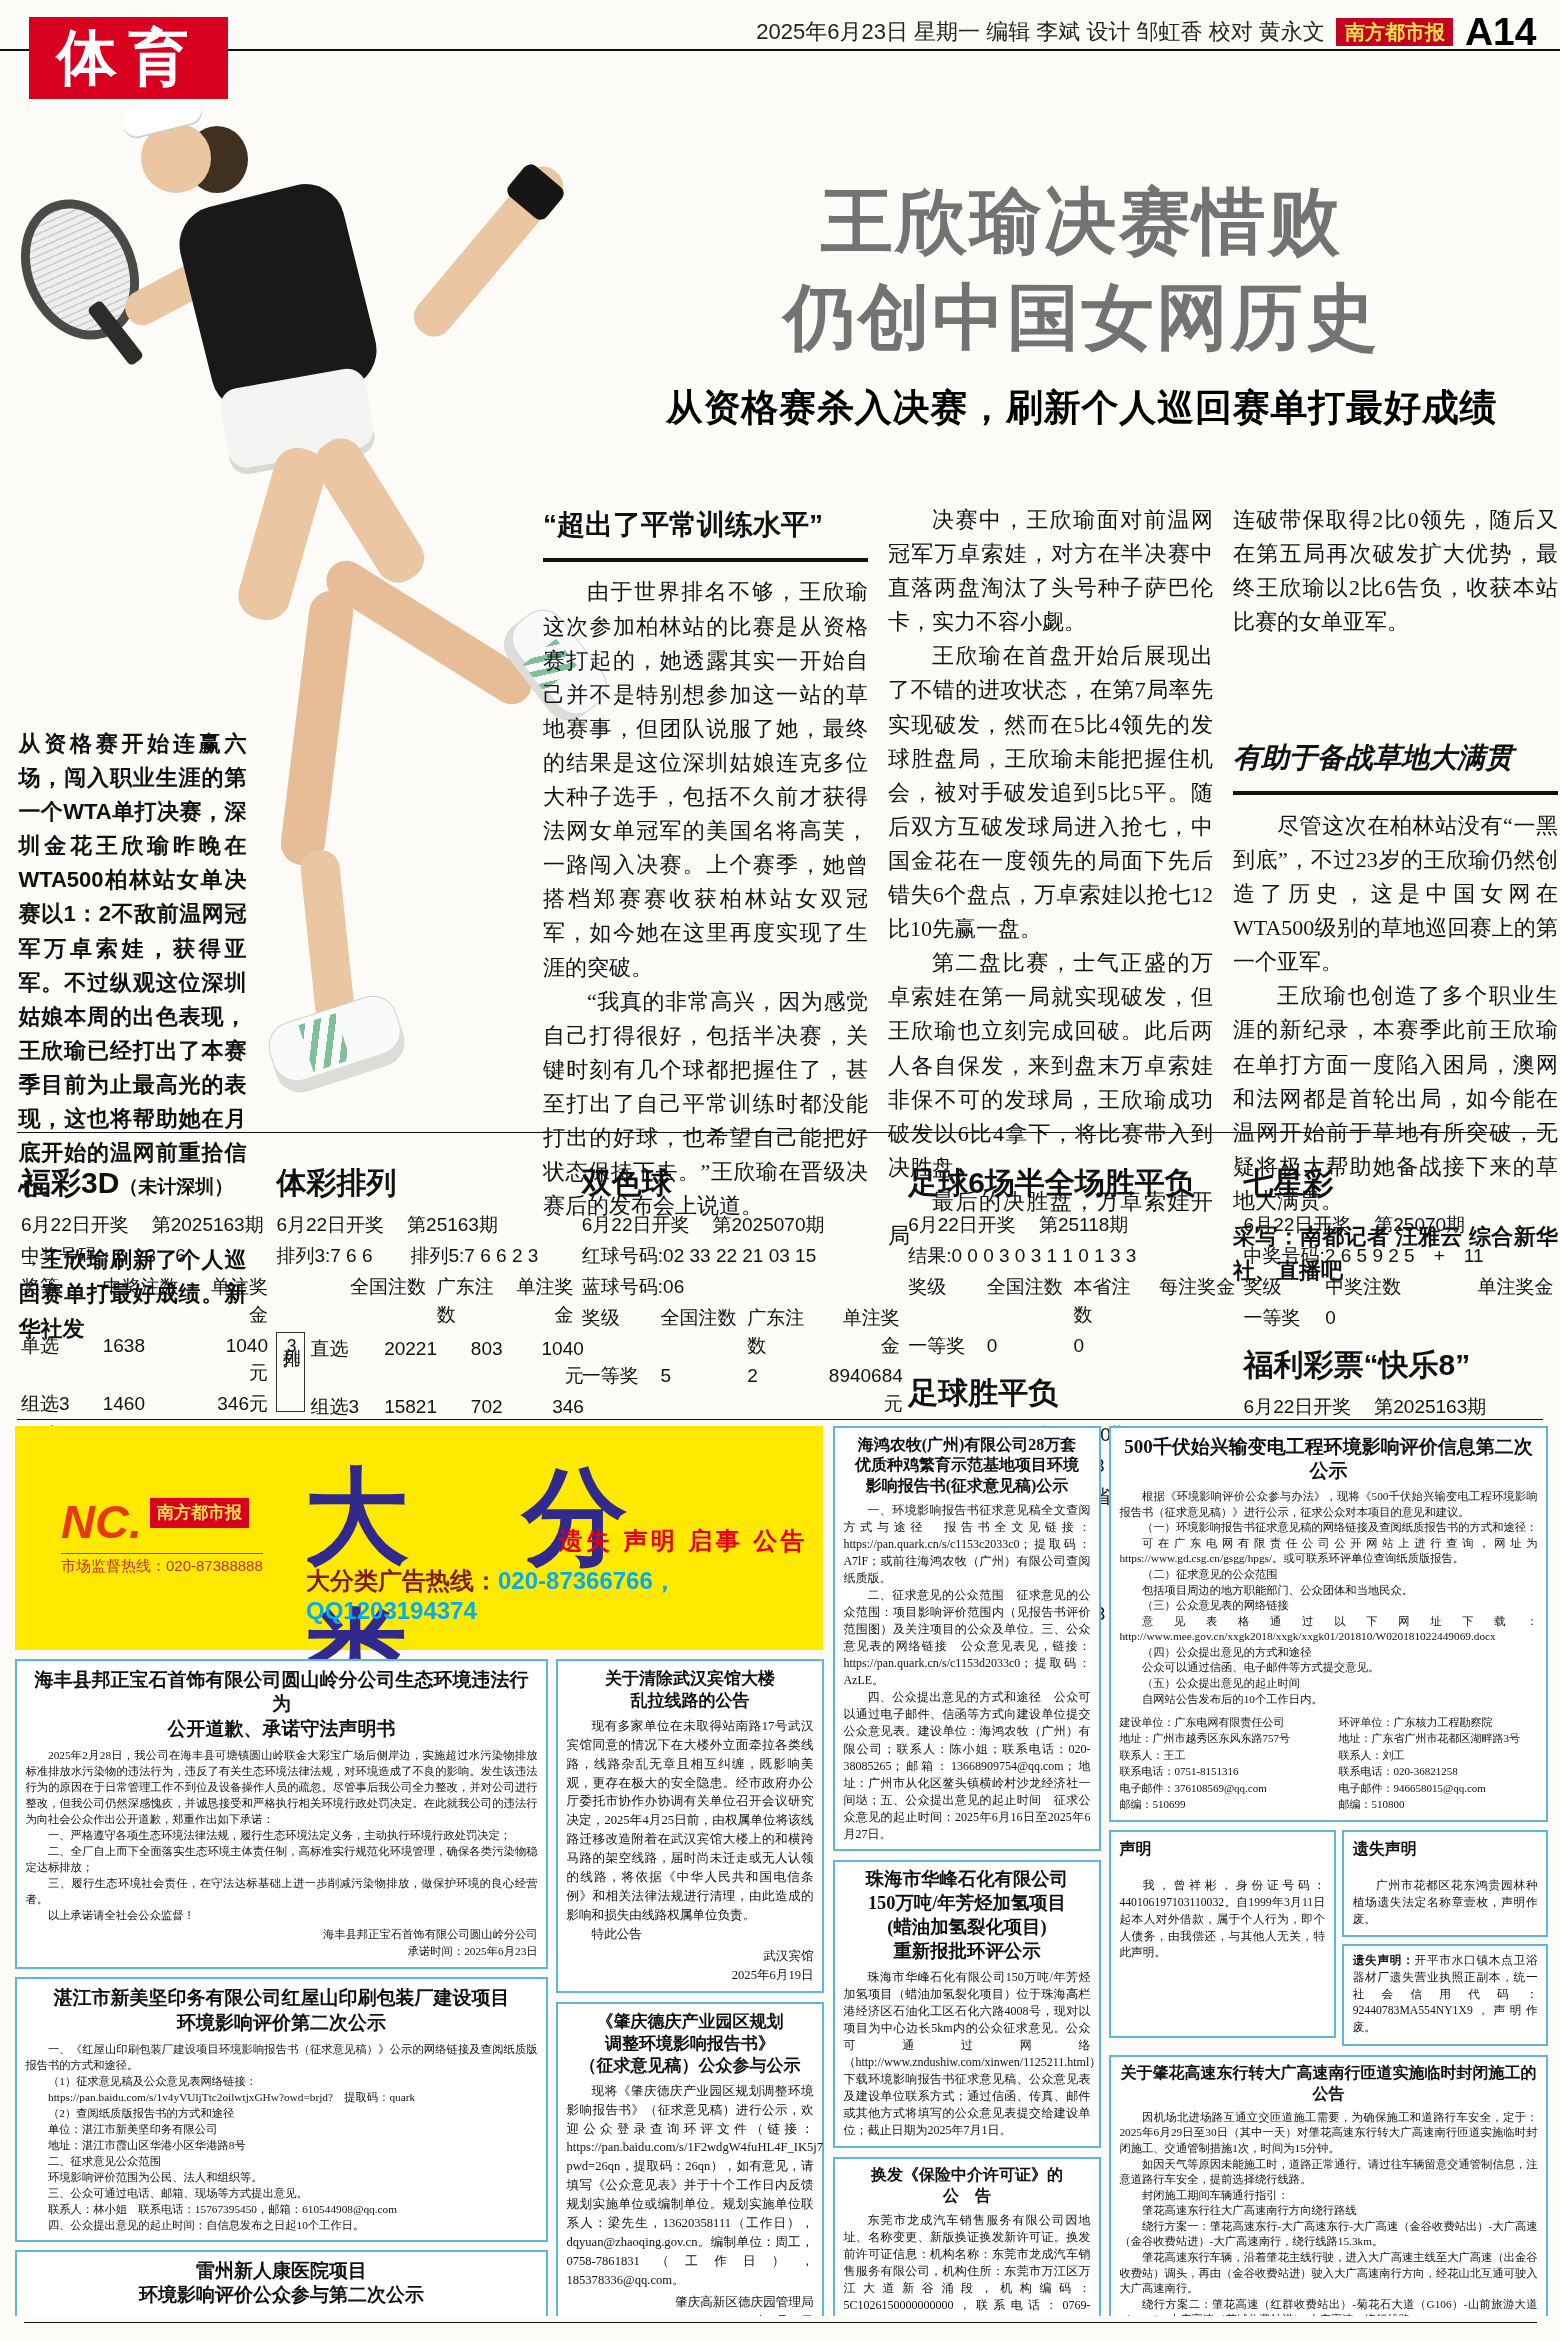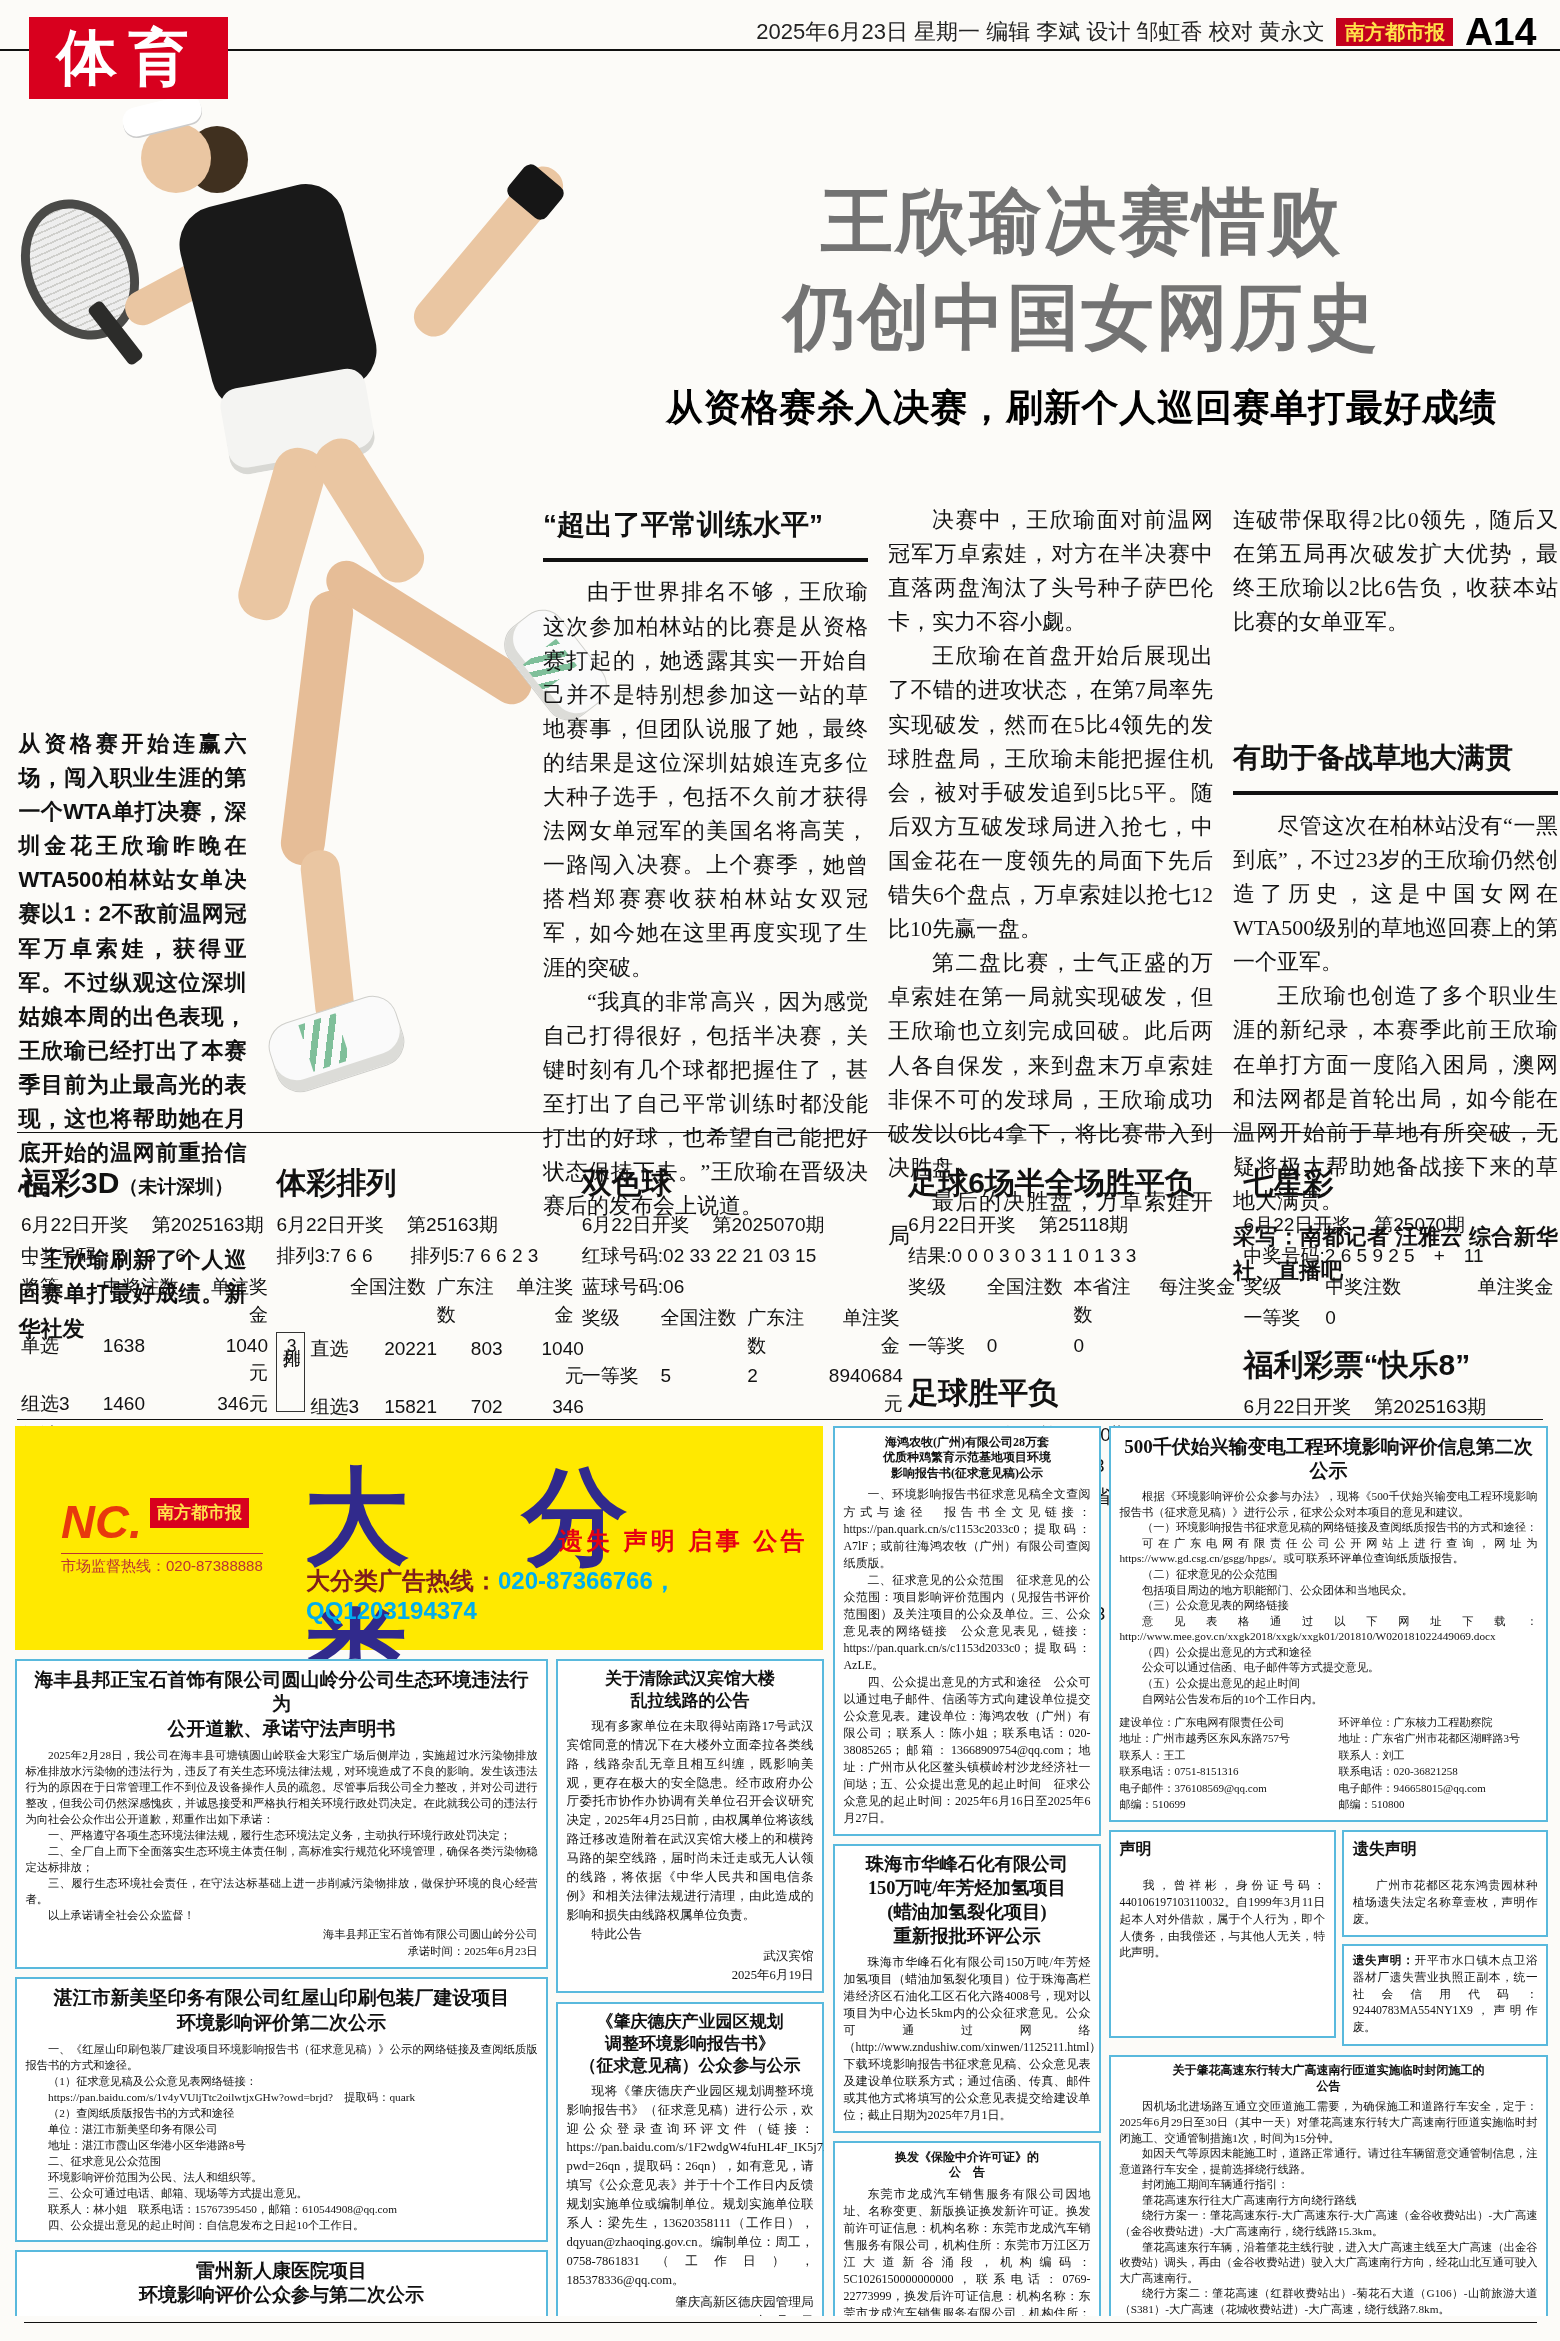--- a/index.html
+++ b/index.html
@@ -55,21 +55,21 @@
     font-weight:600;text-align:justify;}
   .intro .cap{margin-top:39px;font-weight:bold;}
 
   
   .article{position:absolute;left:543px;top:503px;width:1015px;display:flex;gap:20px;z-index:2;}
   .acol{width:325px;font-size:22px;line-height:1.55;text-align:justify;}
   .acol p{margin:0;text-indent:2em;}
   .subhead{font-size:28px;font-weight:800;border-bottom:4.2px solid #111;padding-bottom:11.7px;margin-bottom:13.4px;
     font-family:"Liberation Sans","DejaVu Sans",sans-serif;}
   .subhead2{font-size:28px;font-weight:800;border-bottom:4.2px solid #111;padding-bottom:11.7px;margin:97px 0 13.4px 0;
-    font-family:"Liberation Sans","DejaVu Sans",sans-serif;}
+    font-family:"Liberation Sans","DejaVu Sans",sans-serif;font-style:italic;}
   .byline{font-weight:bold;margin-top:1.7px;font-family:"Liberation Sans","DejaVu Sans",sans-serif;}
 
   .rule-mid1{position:absolute;left:17px;right:17px;top:1132px;border-top:1.7px solid #111;}
   .rule-mid2{position:absolute;left:17px;right:17px;top:1419px;border-top:1.7px solid #111;}
   .rule-bottom{position:absolute;left:23.5px;right:23.5px;top:2322px;border-top:1.7px solid #111;}
 
   
   .lottery{position:absolute;left:21px;top:1161px;width:1524px;display:grid;
     grid-template-columns:247px 297px 318px 327px 310px;column-gap:8.4px;z-index:2;}
   .lblk{font-size:19px;line-height:1.45;}
@@ -108,21 +108,21 @@
   .ccol{position:absolute;overflow:hidden;}
   .colA{left:0;top:233px;width:533px;height:657px;}
   .colB{left:541px;top:233px;width:268px;height:657px;}
   .colC{left:818px;top:0;width:268px;height:890px;}
   .colD{left:1094px;top:0;width:439px;height:890px;}
 
   .ad{border:2.5px solid #59b9dd;background:#fff;padding:6.7px 8.4px;margin-bottom:8.4px;}
   .ad-title{text-align:center;font-weight:800;line-height:1.3;margin-bottom:5px;}
   .t23 .ad-tline{font-size:19px;}
   .t20 .ad-tline{font-size:17px;}
-  .t19 .ad-tline{font-size:12px;}
+  .t19 .ad-tline{font-size:16px;}
   .t26 .ad-tline{font-size:18.4px;}
   .ad-body{text-align:justify;}
   .ad-body .ad-p{margin:0;text-indent:2em;}
   .bA .ad-p{font-size:11.3px;line-height:1.42;}
   .bB .ad-p{font-size:12.6px;line-height:1.5;}
   .bC .ad-p{font-size:12px;line-height:1.42;}
   .bD .ad-p{font-size:11.3px;line-height:1.38;}
   .ad-sign{text-align:right;margin-top:3.4px;}
   .colA .ad-sign{font-size:11.3px;line-height:1.5;}
   .colB .ad-sign{font-size:12.6px;line-height:1.5;}

